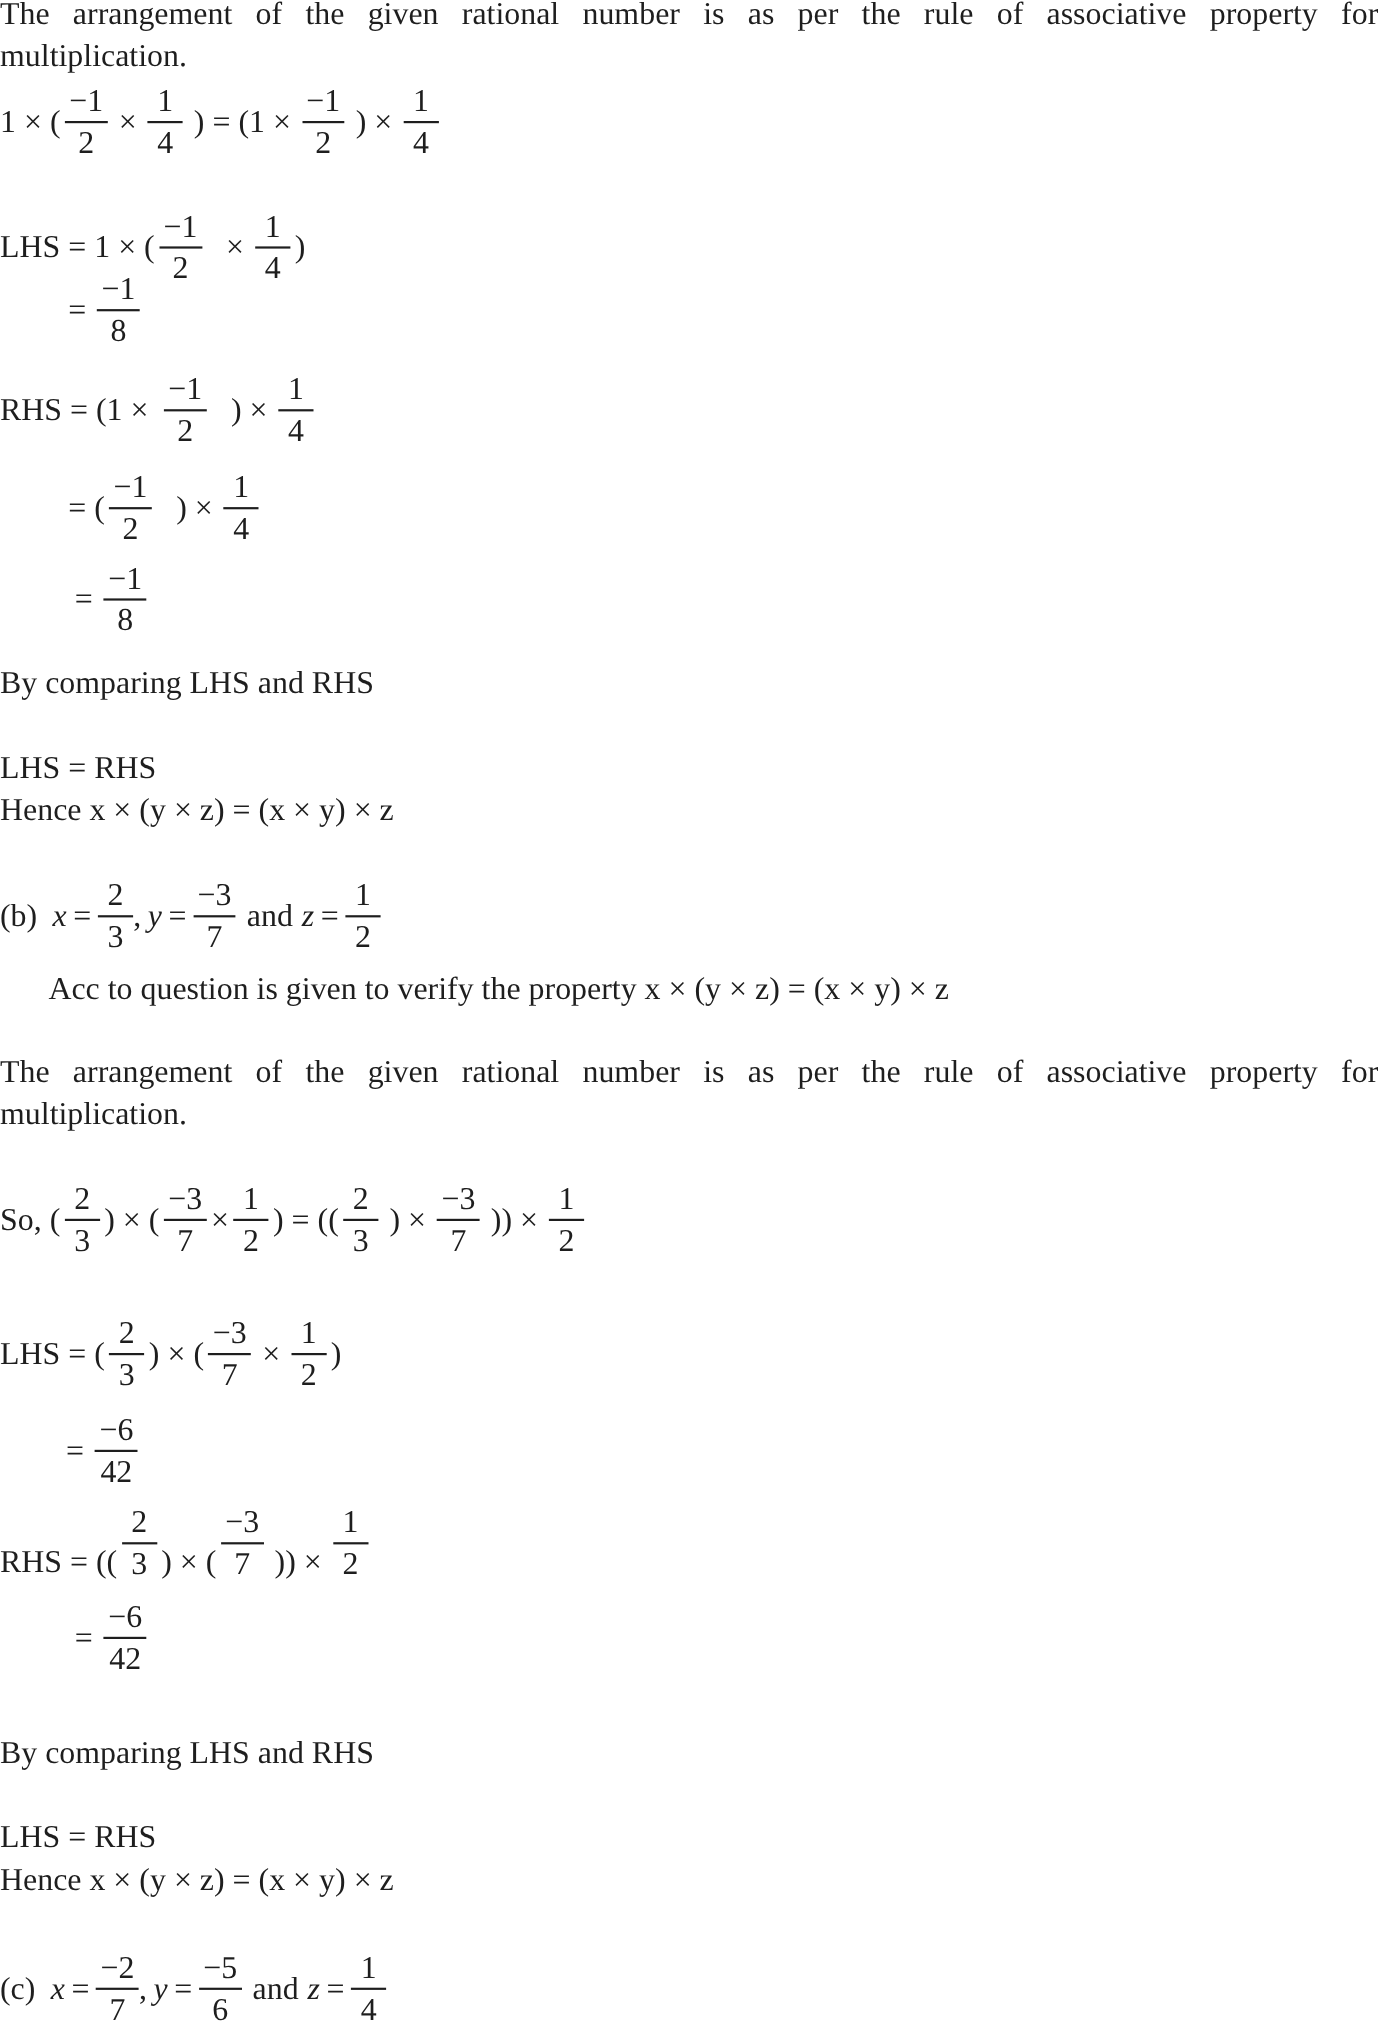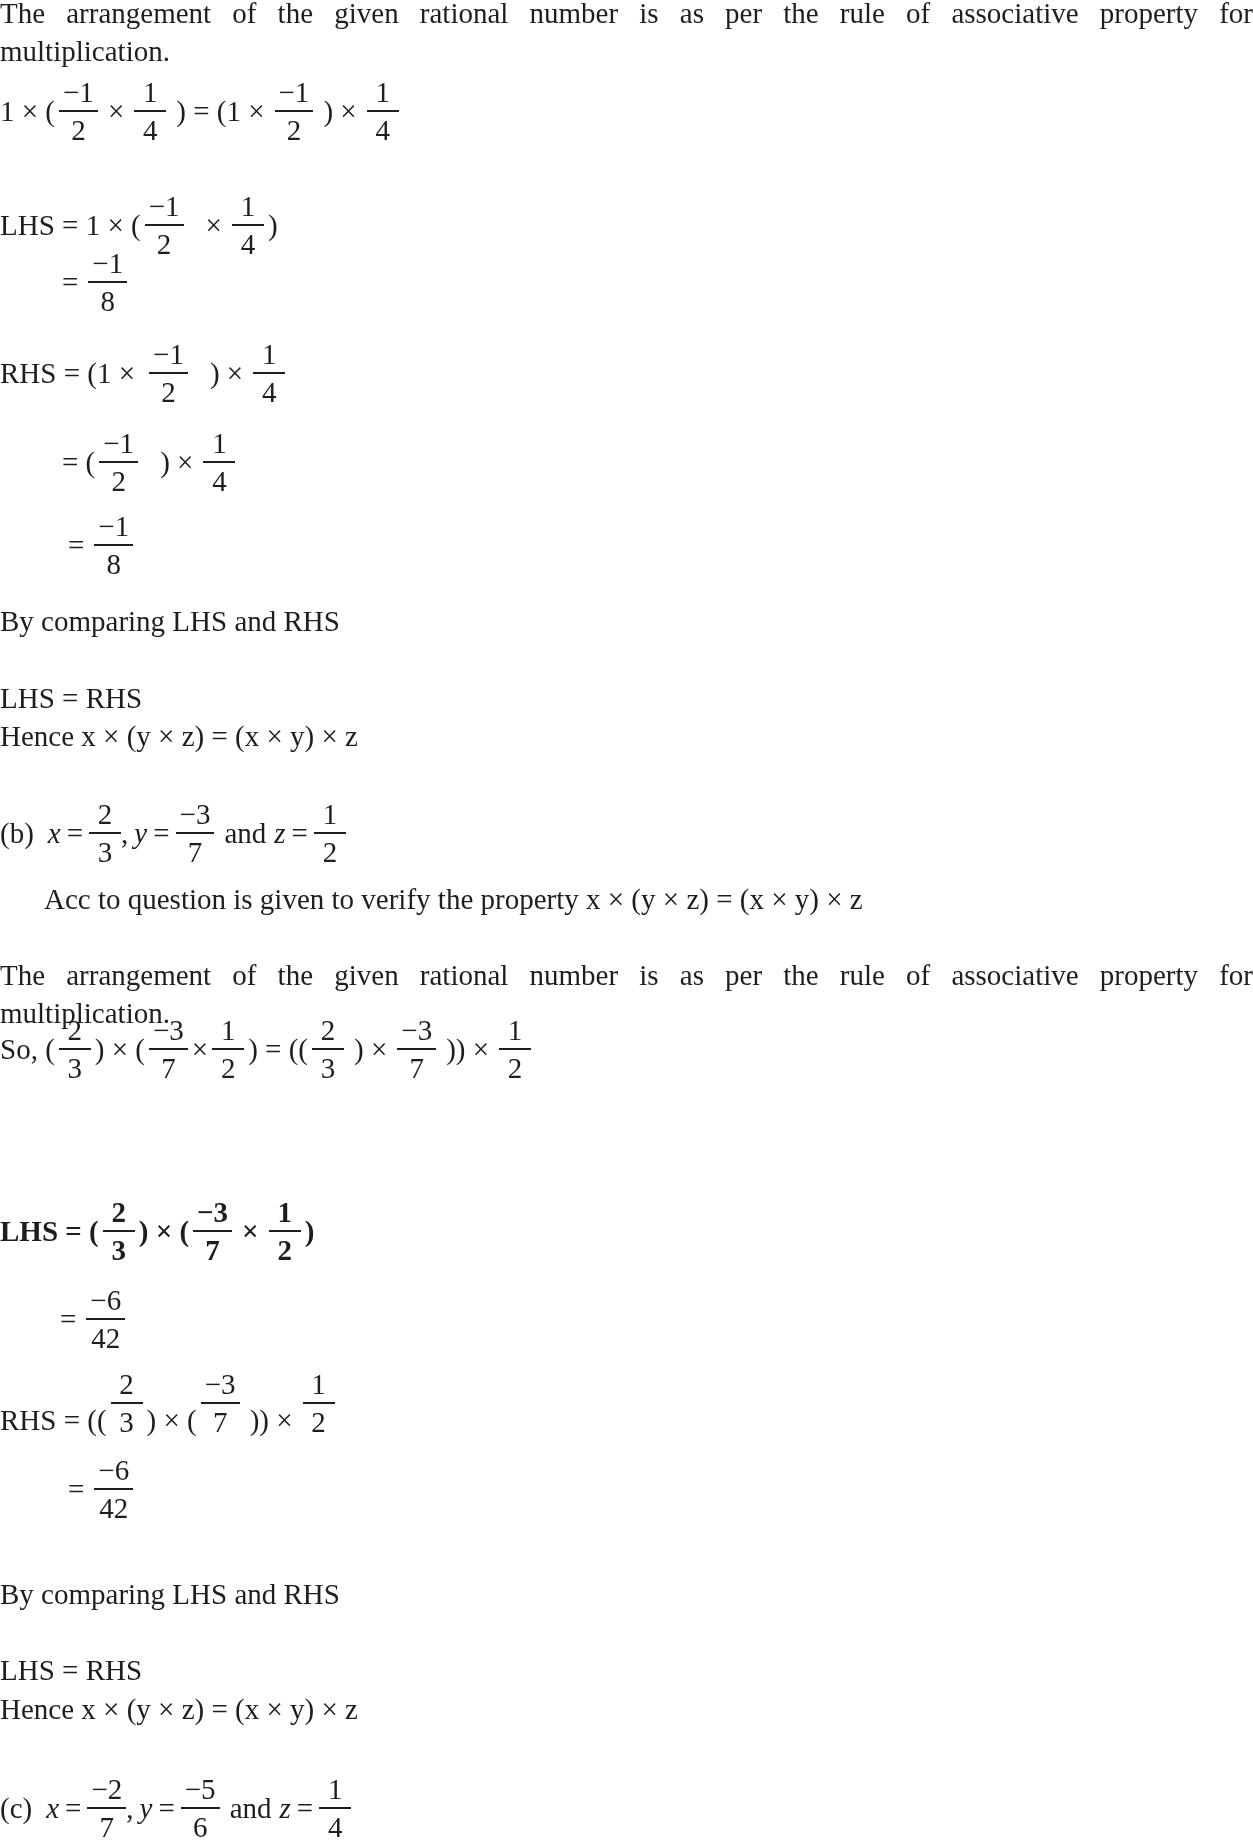--- a/index.html
+++ b/index.html
@@ -135,21 +135,21 @@
     </span>
 </div>
 
 <div class="line" style="top:885px;margin-left:44px;">Acc to question is given to verify the property x × (y × z) = (x × y) × z</div>
 
 <div class="para" style="top:956px;">
   <span class="first">The arrangement of the given rational number is as per the rule of associative property for</span>
   <span>multiplication.</span>
 </div>
 
-<div class="math" style="top:1016px;">
+<div class="math" style="top:1076px;">
   <span>So, (</span>
   <span class="frac">
       <span class="num">2</span>
       <span class="den">3</span>
     </span>
   <span>) × (</span>
   <span class="frac">
       <span class="num">−3</span>
       <span class="den">7</span>
     </span>
@@ -168,21 +168,21 @@
       <span class="num">−3</span>
       <span class="den">7</span>
     </span>
   <span class="op">)) ×</span>
   <span class="frac">
       <span class="num">1</span>
       <span class="den">2</span>
     </span>
 </div>
 
-<div class="math" style="top:1198px;font-weight:bold;">
+<div class="math" style="top:1198px;">
   <span>LHS = (</span>
   <span class="frac">
       <span class="num">2</span>
       <span class="den">3</span>
     </span>
   <span>) × (</span>
   <span class="frac">
       <span class="num">−3</span>
       <span class="den">7</span>
     </span>

